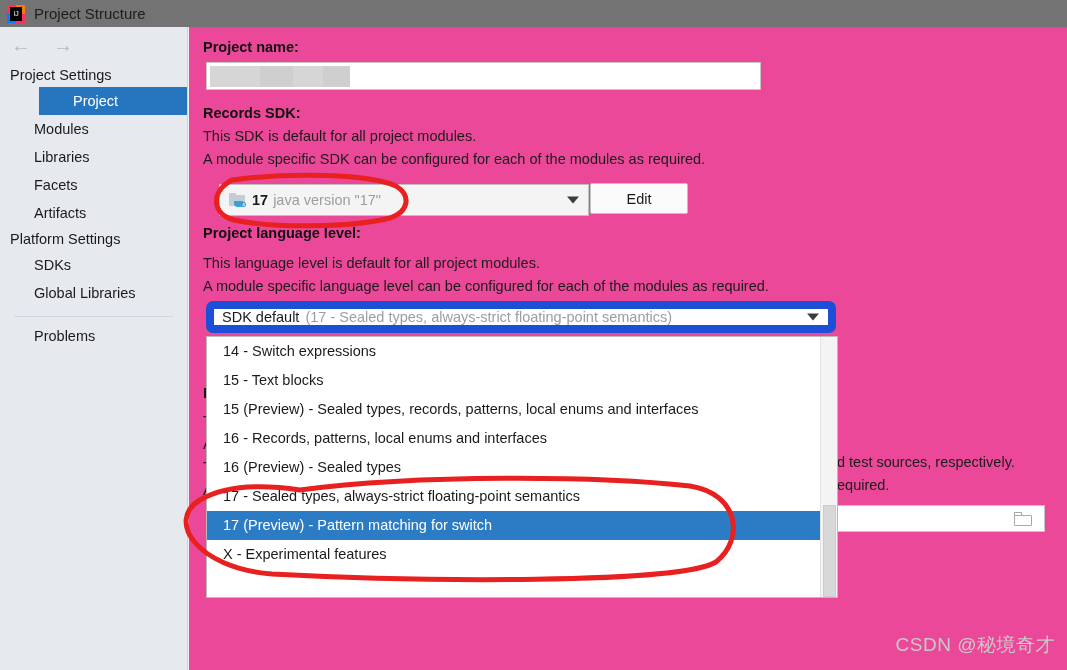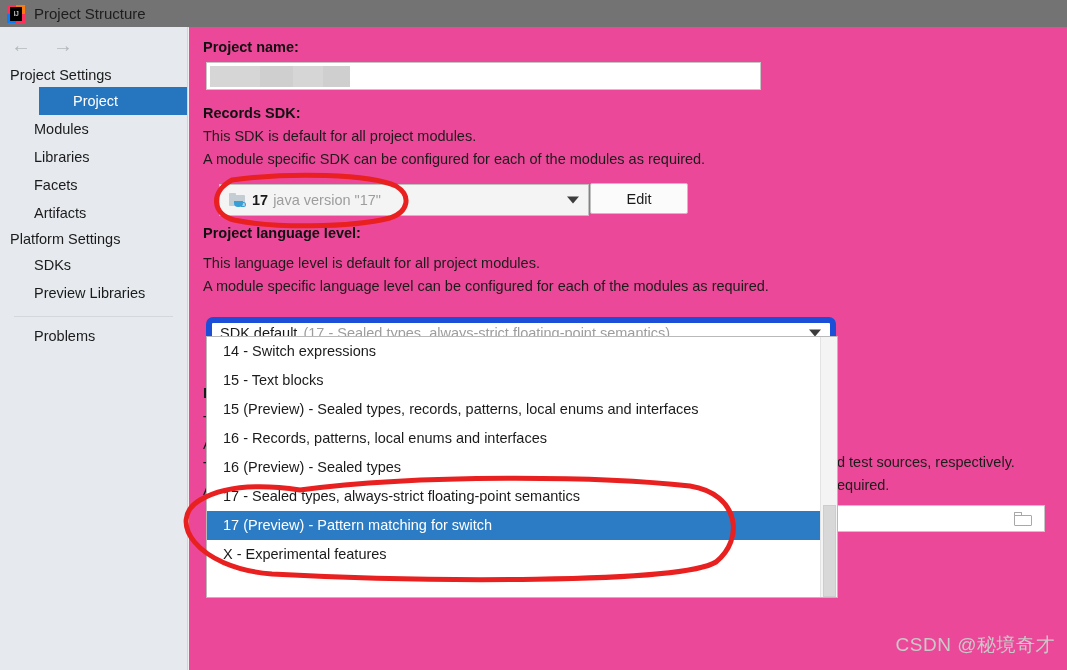--- a/index.html
+++ b/index.html
@@ -82,21 +82,21 @@
   .redact2{
     position:absolute;background:#cfcfcf;
   }
 
   
   .combo{
     position:absolute;box-sizing:border-box;
     background:#ffffff;border:1px solid #c0c0c0;
     display:flex;align-items:center;
   }
-  .combo.focused{border:6px solid #1d4ed8;border-radius:7px;margin-top:16px;}
+  .combo.focused{border:8px solid #1d4ed8;border-radius:7px;}
   .combo .ctext{padding-left:8px;font-size:14.5px;white-space:nowrap;}
   .dim{color:#9d9d9d;}
   .caret{
     position:absolute;right:9px;top:50%;transform:translateY(-50%);
     width:0;height:0;border-left:6px solid transparent;border-right:6px solid transparent;
     border-top:7px solid #3c3c3c;
   }
   .jdkicon{
     width:17px;height:15px;margin-left:9px;position:relative;flex:0 0 auto;
   }
@@ -180,21 +180,21 @@
 
     <div class="grp">Project Settings</div>
     <div class="navitem sel">Project</div>
     <div class="navitem">Modules</div>
     <div class="navitem">Libraries</div>
     <div class="navitem">Facets</div>
     <div class="navitem">Artifacts</div>
 
     <div class="grp">Platform Settings</div>
     <div class="navitem">SDKs</div>
-    <div class="navitem">Preview Libraries</div>
+    <div class="navitem">Global Libraries</div>
 
     <div class="divider"></div>
     <div class="navitem" style="padding-top:9px;">Problems</div>
   </div>
 
   <div class="main">
 
     <div class="abs lbl-bold" style="left:14px;top:12px;">Project name:</div>
     <div class="textfield" style="left:17px;top:35px;width:555px;height:28px;">
       <div class="redact" style="left:3px;top:3px;width:50px;height:21px;"></div>

